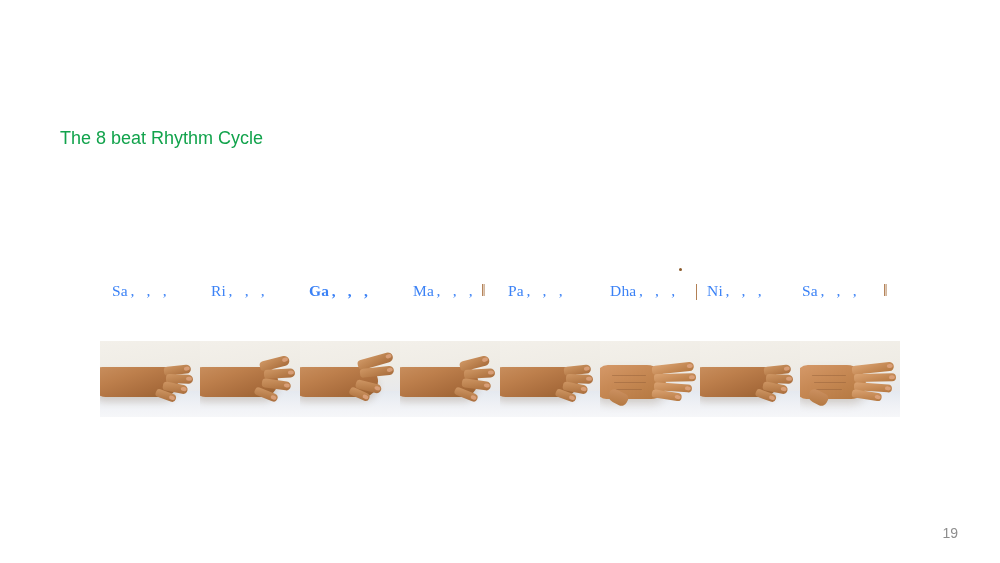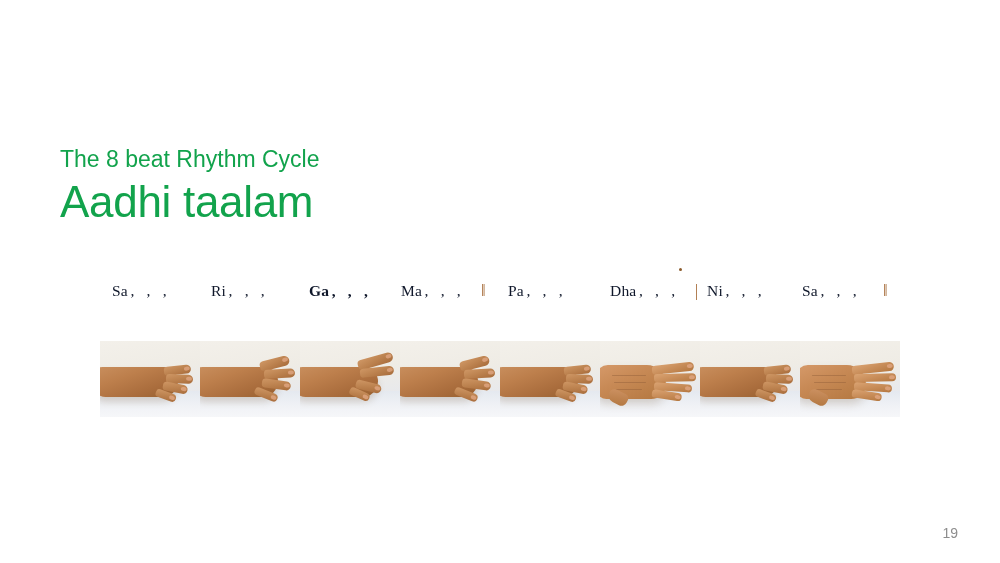--- a/index.html
+++ b/index.html
@@ -25,26 +25,25 @@
 
   
   #title-block {
     position: absolute;
     left: 60px;
     top: 122px;
     width: 620px;
   }
   #subtitle {
     font-family: "Liberation Sans", sans-serif;
-    font-size: 23px;
+    font-size: 18px;
     line-height: 32px;
     color: #12A34C;
     letter-spacing: 0px;
     white-space: nowrap;
-    margin-top: 21px;
   }
   #main-title {
     font-family: "Liberation Sans", sans-serif;
     font-size: 44px;
     line-height: 50px;
     color: #12A34C;
     margin-top: 2px;
     letter-spacing: -0.3px;
     white-space: nowrap;
   }
@@ -56,21 +55,21 @@
     top: 278px;
     width: 800px;
     height: 34px;
   }
   .notation-cell {
     position: absolute;
     top: 0;
     height: 26px;
     font-family: "Liberation Serif", serif;
     font-size: 15.5px;
-    color: #0f172a;
+    color: #3b82f6;
     white-space: nowrap;
     line-height: 26px;
   }
   .syllable { letter-spacing: 0.2px; }
   .rests {
     letter-spacing: 4.2px;
     padding-left: 2.5px;
     font-size: 15.5px;
   }
   .bar-sep {
@@ -185,28 +184,27 @@
     color: #8d8d8d;
   }
 </style>
 </head>
 <body>
 
 <div id="slide">
 
   <div id="title-block">
     <div id="subtitle">The 8 beat Rhythm Cycle</div>
-    <div id="main-title">Aadhi taalam</div>
   </div>
 
   <div id="notation-row">
       <div class="notation-cell" style="left: 12px;"><span class="syllable">Sa</span><span class="rests">, , ,</span></div>
       <div class="notation-cell" style="left: 111px;"><span class="syllable">Ri</span><span class="rests">, , ,</span></div>
       <div class="notation-cell" style="left: 209px; font-weight: bold;"><span class="syllable">Ga</span><span class="rests">, , ,</span></div>
-      <div class="notation-cell" style="left: 301px;"><span class="syllable">Ma</span><span class="rests">, , ,</span></div>
+      <div class="notation-cell" style="left: 313px;"><span class="syllable">Ma</span><span class="rests">, , ,</span></div>
       <div class="notation-cell" style="left: 408px;"><span class="syllable">Pa</span><span class="rests">, , ,</span></div>
       <div class="notation-cell" style="left: 510px; text-align: right;"><span class="syllable">Dha</span><span class="rests">, , ,</span></div>
       <div class="notation-cell" style="left: 607px;"><span class="syllable">Ni</span><span class="rests">, , ,</span></div>
       <div class="notation-cell" style="left: 702px;"><span class="syllable">Sa</span><span class="rests">, , ,</span></div>
       <div class="bar-sep" style="left: 381px;">‖</div>
       <div class="bar-sep" style="left: 595px;">|</div>
       <div class="bar-sep" style="left: 783px;">‖</div>
       <div class="bindu-dot" style="left: 579px; top: -10px;"></div>
     </div>
 

